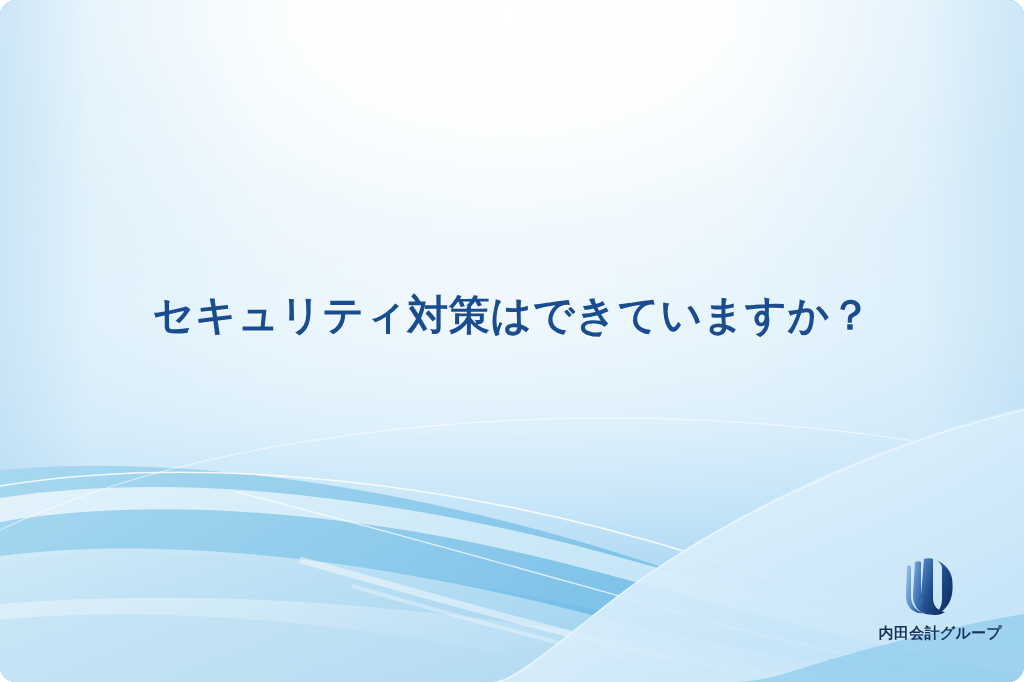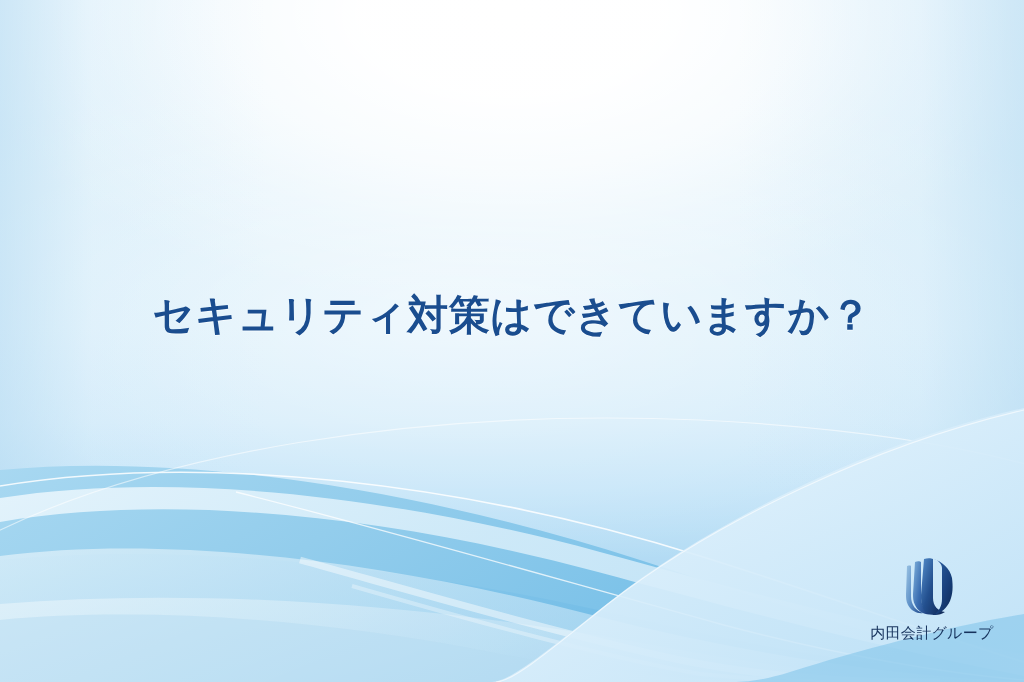--- a/index.html
+++ b/index.html
@@ -11,20 +11,21 @@
   body {
     font-family: "Liberation Sans", "DejaVu Sans", sans-serif;
   }
 
   #slide {
     position: relative;
     width: 1024px;
     height: 682px;
     overflow: hidden;
     background: #0ea5e9;
+    border-radius: 16px;
   }
 
   
   .bg-layer {
     position: absolute;
     inset: 0;
     width: 100%;
     height: 100%;
     pointer-events: none;
   }
@@ -107,23 +108,23 @@
     top: 0;
     width: 62px;
     height: 66px;
   }
   #logo-mark svg { display: block; width: 62px; height: 66px; }
   #logo-text {
     position: absolute;
     left: 0;
     top: 68px;
     width: 140px;
-    text-align: center;
+    text-align: right;
     font-size: 15px;
-    font-weight: normal;
+    font-weight: bold;
     color: #16325c;
     letter-spacing: 0.3px;
     white-space: nowrap;
   }
 </style>
 </head>
 <body>
 
 <div id="slide">
 

